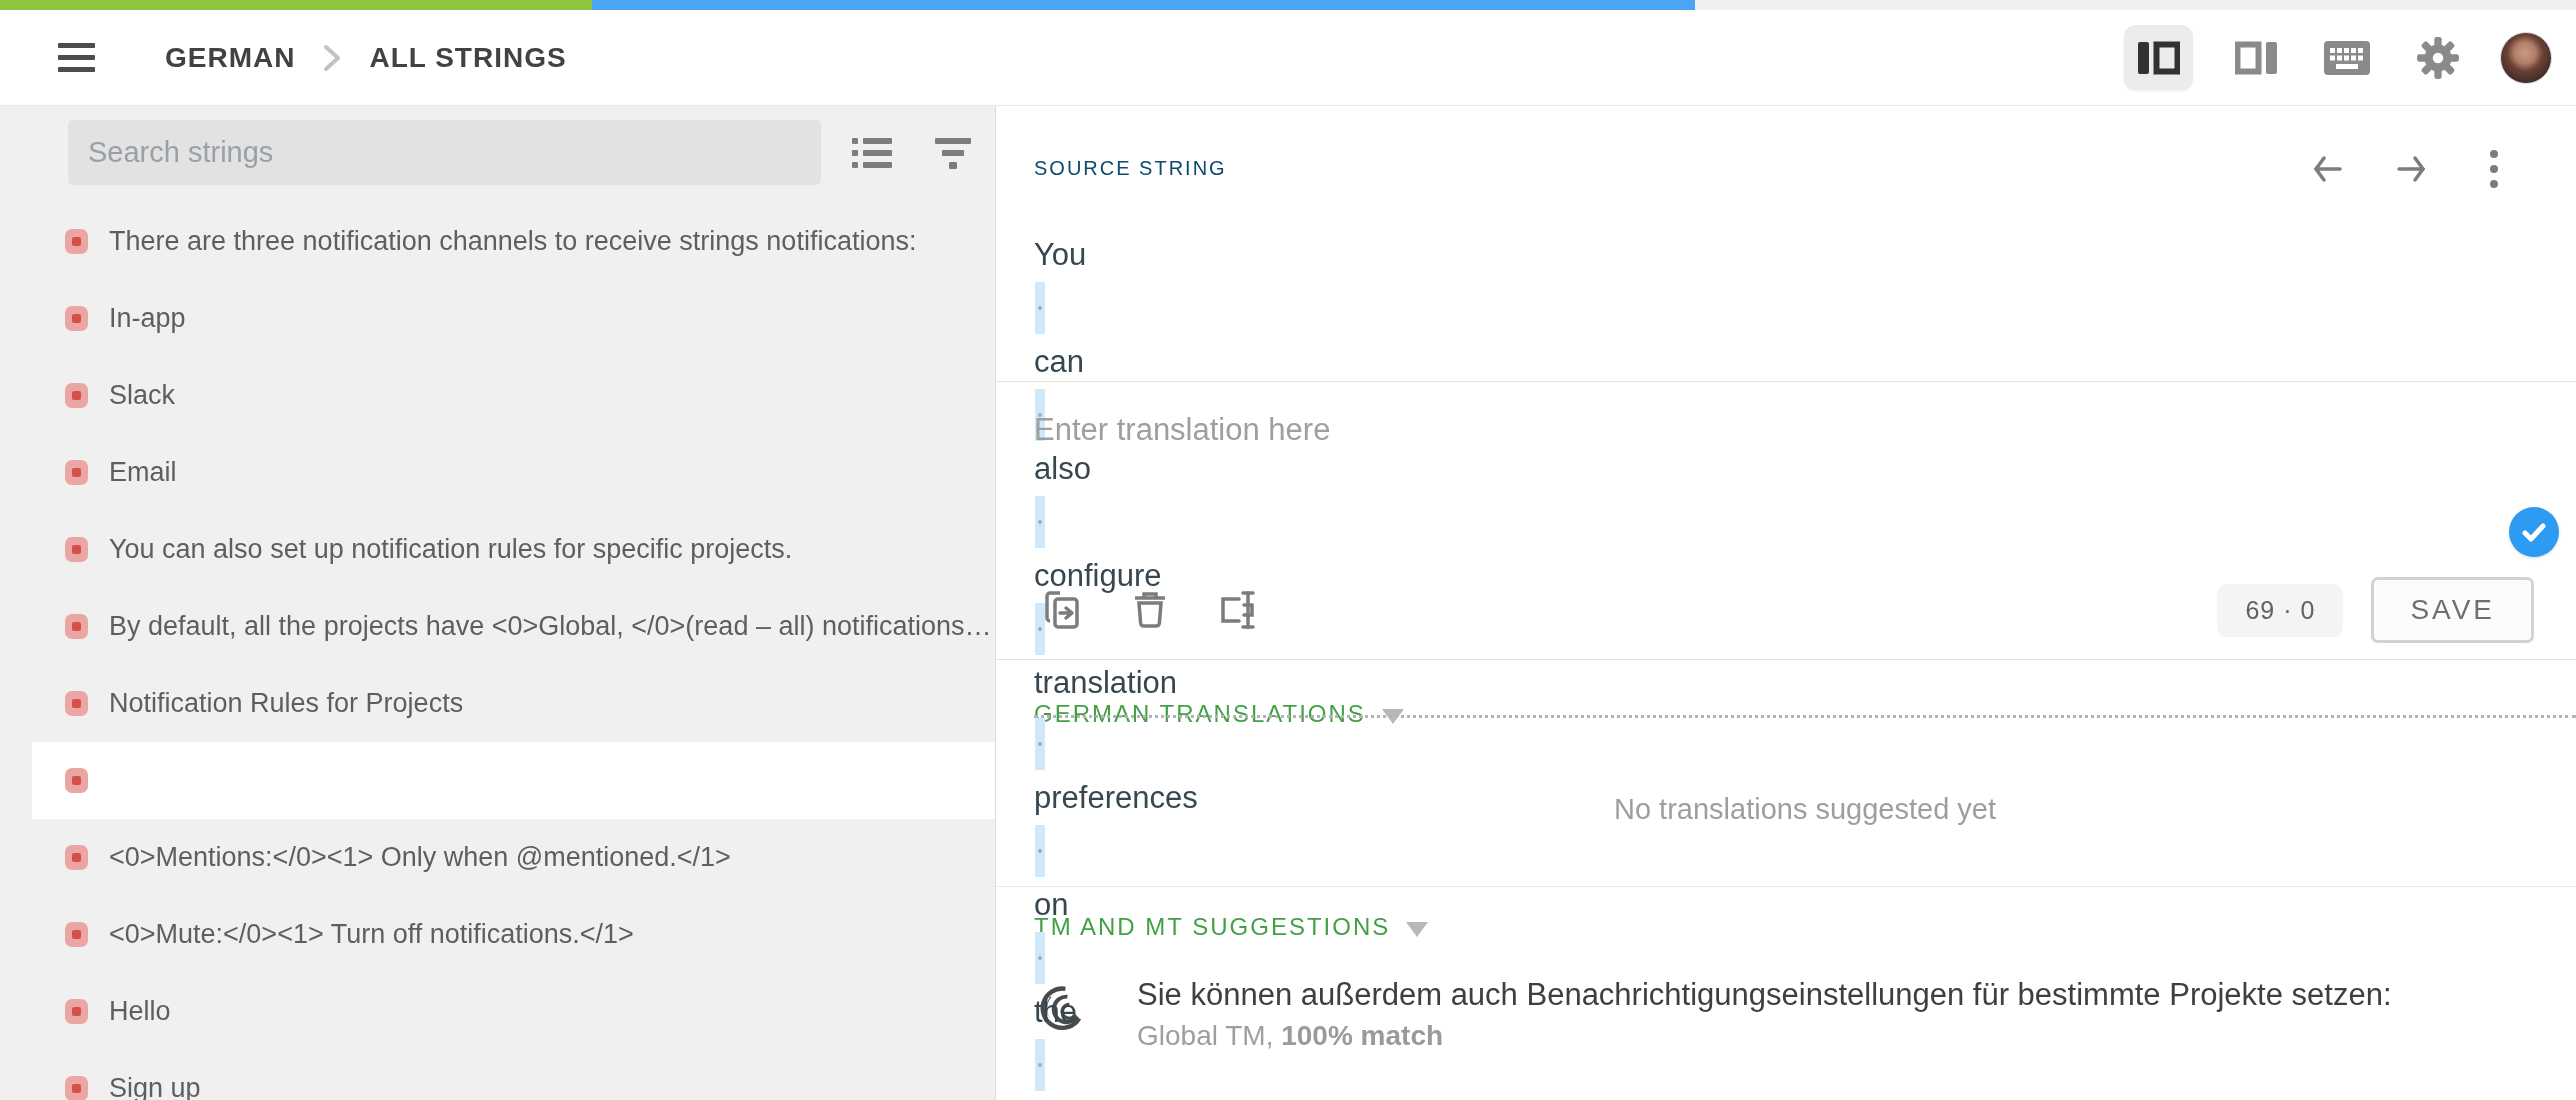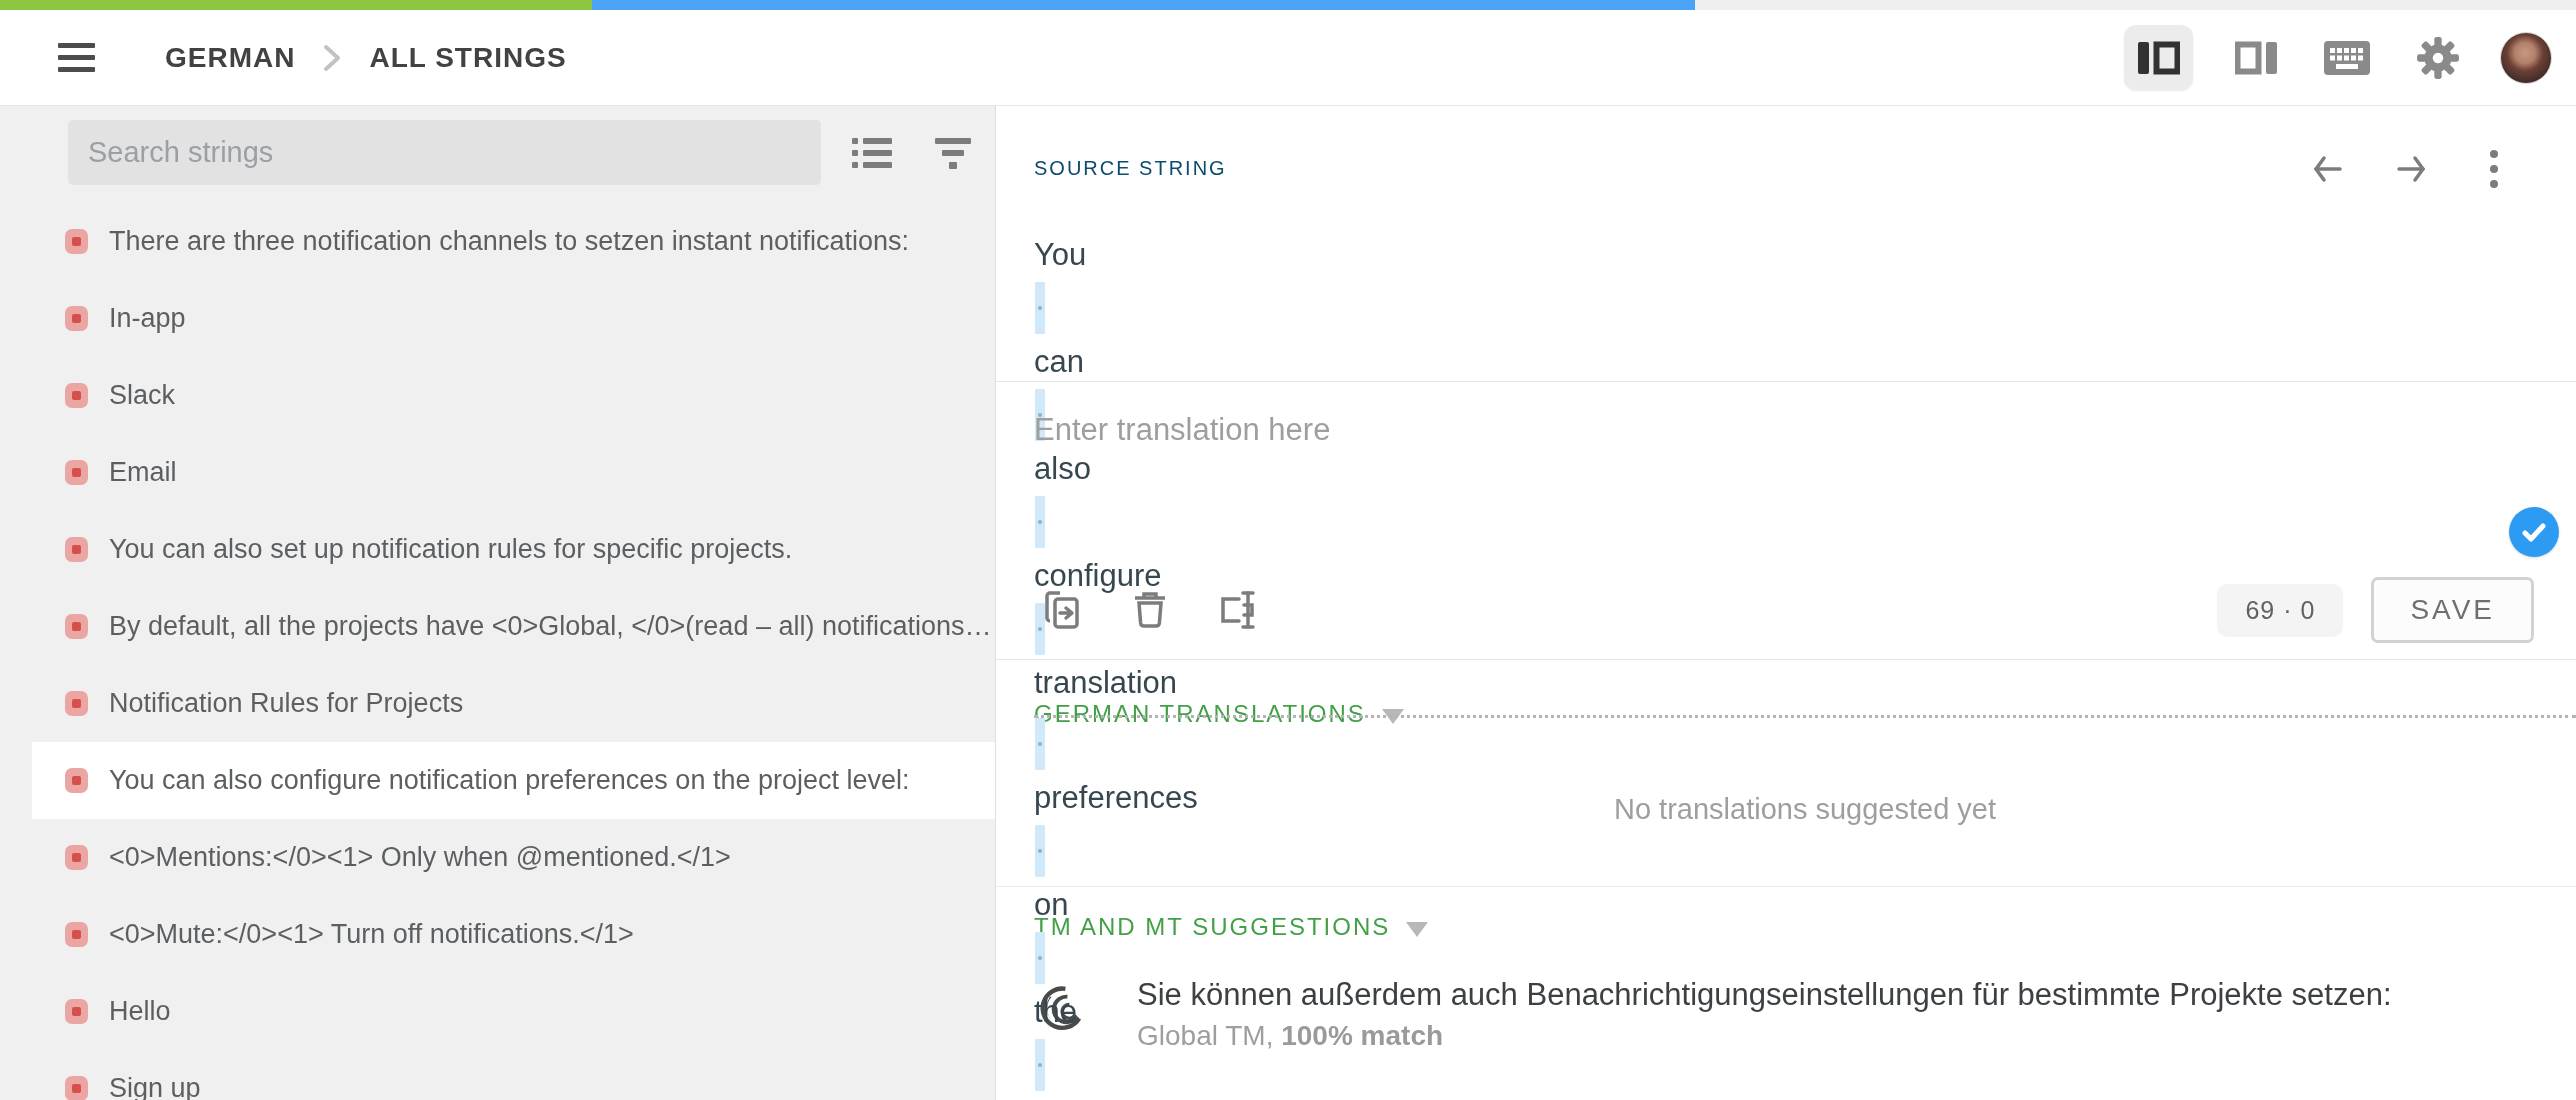--- a/index.html
+++ b/index.html
@@ -212,21 +212,21 @@
               <rect x="9" y="15" width="22" height="6" rx="1"></rect>
               <rect x="16" y="27" width="8" height="7" rx="1"></rect>
             </g>
           </svg>
         </div>
       </div>
     </div>
     <div class="string-list">
         <div class="row">
           <span class="bullet"></span>
-          <span class="row-label">There are three notification channels to setzen instant notifications:</span>
+          <span class="row-label">There are three notification channels to receive strings notifications:</span>
         </div>
         <div class="row">
           <span class="bullet"></span>
           <span class="row-label">In-app</span>
         </div>
         <div class="row">
           <span class="bullet"></span>
           <span class="row-label">Slack</span>
         </div>
         <div class="row">
@@ -240,21 +240,20 @@
         <div class="row">
           <span class="bullet"></span>
           <span class="row-label">By default, all the projects have &lt;0&gt;Global, &lt;/0&gt;(read – all) notifications…</span>
         </div>
         <div class="row">
           <span class="bullet"></span>
           <span class="row-label">Notification Rules for Projects</span>
         </div>
         <div class="row selected">
           <span class="bullet"></span>
-          <span class="row-label">You can also configure notification preferences on the project level:</span>
         </div>
         <div class="row">
           <span class="bullet"></span>
           <span class="row-label">&lt;0&gt;Mentions:&lt;/0&gt;&lt;1&gt; Only when @mentioned.&lt;/1&gt;</span>
         </div>
         <div class="row">
           <span class="bullet"></span>
           <span class="row-label">&lt;0&gt;Mute:&lt;/0&gt;&lt;1&gt; Turn off notifications.&lt;/1&gt;</span>
         </div>
         <div class="row">

